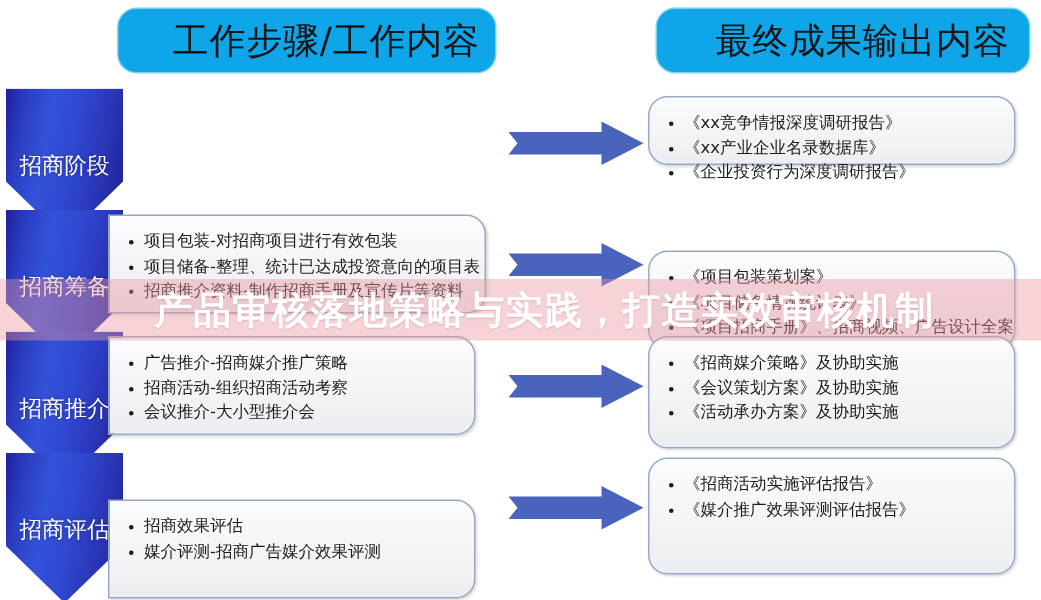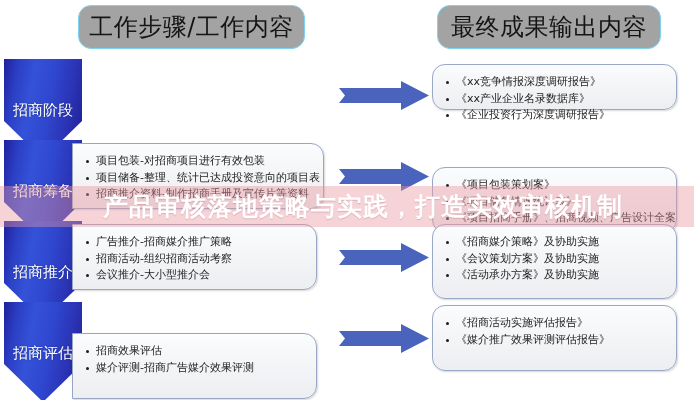--- a/index.html
+++ b/index.html
@@ -11,27 +11,28 @@
     overflow:hidden;
     position:relative;
   }
   #stage{position:relative;width:694px;height:400px;background:#fff;}
 
   
   .col-header{
     position:absolute;
     border:1.6px solid #7fd3ef;
     border-radius:13px;
-    background:#a3a3a3;
+    background:#0ea5e9;
     display:flex;align-items:center;justify-content:center;
     color:#151515;
     font-size:24px;
     letter-spacing:.5px;
     font-weight:400;
     white-space:nowrap;
+    padding-left:26px;
   }
   #hdr-left{left:78px;top:5px;width:225px;height:42px;}
   #hdr-right{left:437px;top:5px;width:222px;height:42px;}
 
   
   .chev{
     position:absolute;
     left:4px;
     width:78px;
     color:#ffffff;
@@ -104,21 +105,21 @@
   .box.right li{letter-spacing:0px;}
 
   #boxL1{left:72px;top:64px;width:245px;height:66px;}
   #boxL2{left:72px;top:143px;width:252px;height:66px;}
   #boxL3{left:72px;top:224px;width:245px;height:66px;}
   #boxL4{left:72px;top:305px;width:245px;height:66px;margin-top:28px;}
 
   #boxR1{left:432px;top:64px;width:245px;height:46px;}
   #boxR2{left:432px;top:143px;width:245px;height:66px;margin-top:24px;}
   #boxR3{left:432px;top:224px;width:245px;height:75px;}
-  #boxR4{left:432px;top:305px;width:245px;height:66px;}
+  #boxR4{left:432px;top:305px;width:245px;height:78px;}
 
   
   .arrow{
     position:absolute;
     left:339px;
     width:90px;height:29px;
   }
   .arrow svg{display:block;width:100%;height:100%;}
   #arr1{top:81px;}
   #arr2{top:162px;}

